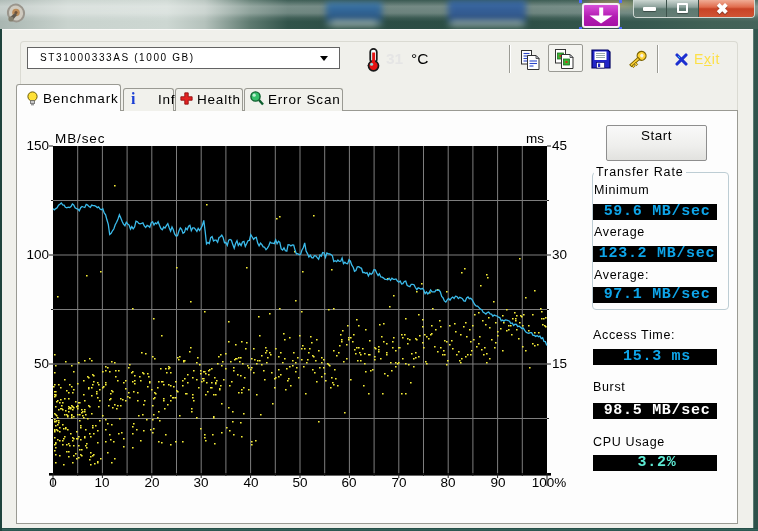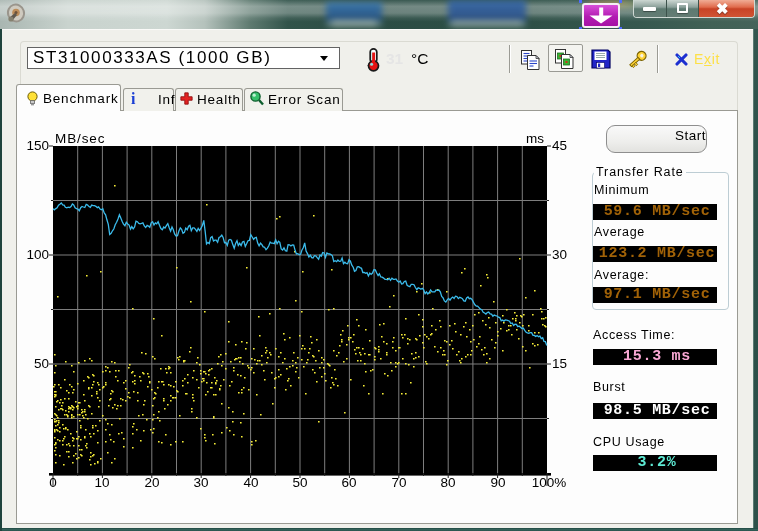--- a/index.html
+++ b/index.html
@@ -1,35 +1,35 @@
 <!DOCTYPE html>
 <html><head><meta charset="utf-8"><style>
 *{margin:0;padding:0;box-sizing:border-box}
 body{width:758px;height:531px;font-family:"Liberation Sans",sans-serif;overflow:hidden;position:relative;background:#2c514a}
 .abs{position:absolute}
 #titlebar{left:0;top:0;width:758px;height:29px;
  background:linear-gradient(180deg,rgba(255,255,255,.07) 0,rgba(255,255,255,.34) 22%,rgba(255,255,255,.30) 45%,rgba(255,255,255,.08) 62%,rgba(255,255,255,0) 75%),
  linear-gradient(90deg,#a9b6b1 0,#c9d3ce 9%,#cdd7d2 22%,#b5c2bc 27%,#5e7a70 33%,#31534a 38%,#2b4c44 48%,#2e5047 70%,#36584f 84%,#416156 94%,#44635a 100%);}
 .blob{position:absolute;filter:blur(3px);opacity:.85}
 #client{left:2px;top:29px;width:751px;height:499px;background:#f0f0eb;border-top:1px solid #fafaf8}
-#combo{left:27px;top:47px;width:313px;height:22px;background:#fff;border:1px solid #636363;font-size:17px;letter-spacing:1.6px;line-height:20px;padding-left:5px;color:#000}
+#combo{left:27px;top:47px;width:313px;height:22px;background:#fff;border:1px solid #636363;font-size:10px;letter-spacing:1.6px;line-height:20px;padding-left:12px;color:#000}
 #combo .arr{position:absolute;right:11px;top:8px;width:0;height:0;border-left:4.5px solid transparent;border-right:4.5px solid transparent;border-top:5px solid #000}
 .sep{width:2px;border-left:1px solid #9b9b94;border-right:1px solid #fff;height:28px;top:45px}
 #exitx{left:675px;top:53px;width:13px;height:13px}
 #exitt{left:694px;top:51px;font-size:14px;letter-spacing:.7px;color:#fde047}
 
 .tab{top:88px;height:23px;background:#f1f1ec;border:1px solid #9a9a93;border-bottom:none;border-radius:3px 3px 0 0;font-size:13.5px;letter-spacing:.8px;color:#000;padding:3px 8px 0 26px;white-space:nowrap}
 #tab1{left:16px;top:84px;height:27px;width:105px;background:#fdfdfd;z-index:3;padding-top:6px}
 #tabpage{left:16px;top:110px;width:722px;height:414px;background:#fdfdfd;border:1px solid #9a9a93}
 
-#startbtn{left:606px;top:125px;width:101px;height:28px;border:1px solid #8e8e8e;border-radius:9px;background:linear-gradient(180deg,#f9f9f9,#eeeeec 60%,#e2e2df);font-size:13.5px;letter-spacing:.5px;text-align:right;line-height:19px;color:#000}
+#startbtn{left:606px;top:125px;width:101px;height:36px;border:1px solid #8e8e8e;border-radius:2px;background:linear-gradient(180deg,#f9f9f9,#eeeeec 60%,#e2e2df);font-size:13.5px;letter-spacing:.5px;text-align:center;line-height:19px;color:#000}
 #groupbox{left:592px;top:172px;width:137px;height:138px;border:1px solid #bdcdd4;border-radius:4px}
 #grouplab{left:594px;top:165px;font-size:12.5px;letter-spacing:.9px;background:#fdfdfd;padding:0 2px;color:#000}
 .lab{font-size:12.5px;letter-spacing:.65px;color:#000;white-space:nowrap}
-.vbox{left:593px;width:124px;height:16px;background:#000;color:#a16207;font-family:"Liberation Mono",monospace;font-weight:bold;font-size:15px;text-align:center;line-height:16.5px;letter-spacing:.7px;text-indent:4px}
+.vbox{left:593px;width:124px;height:16px;background:#000;color:#0ea5e9;font-family:"Liberation Mono",monospace;font-weight:bold;font-size:15px;text-align:center;line-height:16.5px;letter-spacing:.7px;text-indent:4px}
 </style></head><body>
 
 <div class="abs" style="left:753px;top:29px;width:5px;height:502px;background:linear-gradient(180deg,#33574f,#2a4e47 40%,#2d514a);border-left:1px solid #5a7a72"></div>
 <div class="abs" style="left:0;top:528px;width:758px;height:3px;background:linear-gradient(180deg,#1d453e,#35625a 45%,#27534c)"></div>
 <div class="abs" style="left:0;top:29px;width:2px;height:502px;background:#1f443d"></div>
 <div class="abs" style="left:17px;top:524px;width:721px;height:4px;background:#f7f7f3"></div>
 
 <div id="titlebar" class="abs">
   <div class="blob" style="left:326px;top:2px;width:56px;height:24px;background:linear-gradient(180deg,#2a72b4,#1d4c86 70%,#8aa49b 95%);opacity:.8"></div>
   <div class="blob" style="left:448px;top:0px;width:78px;height:26px;background:linear-gradient(180deg,#2a62b0,#23498a 75%,#84a096 95%);opacity:.8"></div>
@@ -259,16 +259,16 @@
 <div id="startbtn" class="abs">Start</div>
 <div id="groupbox" class="abs"></div>
 <div id="grouplab" class="abs">Transfer Rate</div>
 <div class="abs lab" style="left:594px;top:183px">Minimum</div>
 <div class="abs vbox" style="top:204px">59.6 MB/sec</div>
 <div class="abs lab" style="left:594px;top:225px">Average</div>
 <div class="abs vbox" style="top:246px">123.2 MB/sec</div>
 <div class="abs lab" style="left:594px;top:268px">Average:</div>
 <div class="abs vbox" style="top:287px">97.1 MB/sec</div>
 <div class="abs lab" style="left:593px;top:328px">Access Time:</div>
-<div class="abs vbox" style="top:349px;color:#f9a8d4">15.3 ms</div>
+<div class="abs vbox" style="top:349px;color:#0ea5e9">15.3 ms</div>
 <div class="abs lab" style="left:593px;top:380px">Burst</div>
 <div class="abs vbox" style="top:403px;color:#fff">98.5 MB/sec</div>
 <div class="abs lab" style="left:593px;top:435px">CPU Usage</div>
 <div class="abs vbox" style="top:455px;color:#5eead4">3.2%</div>
 </body></html>

